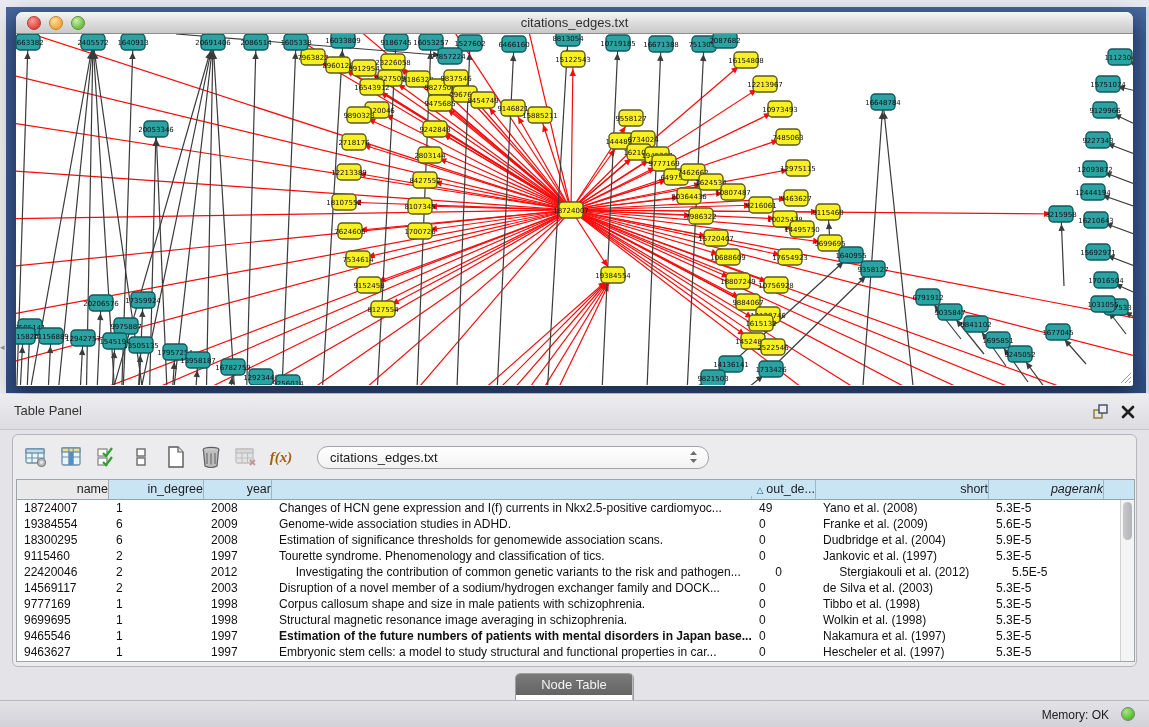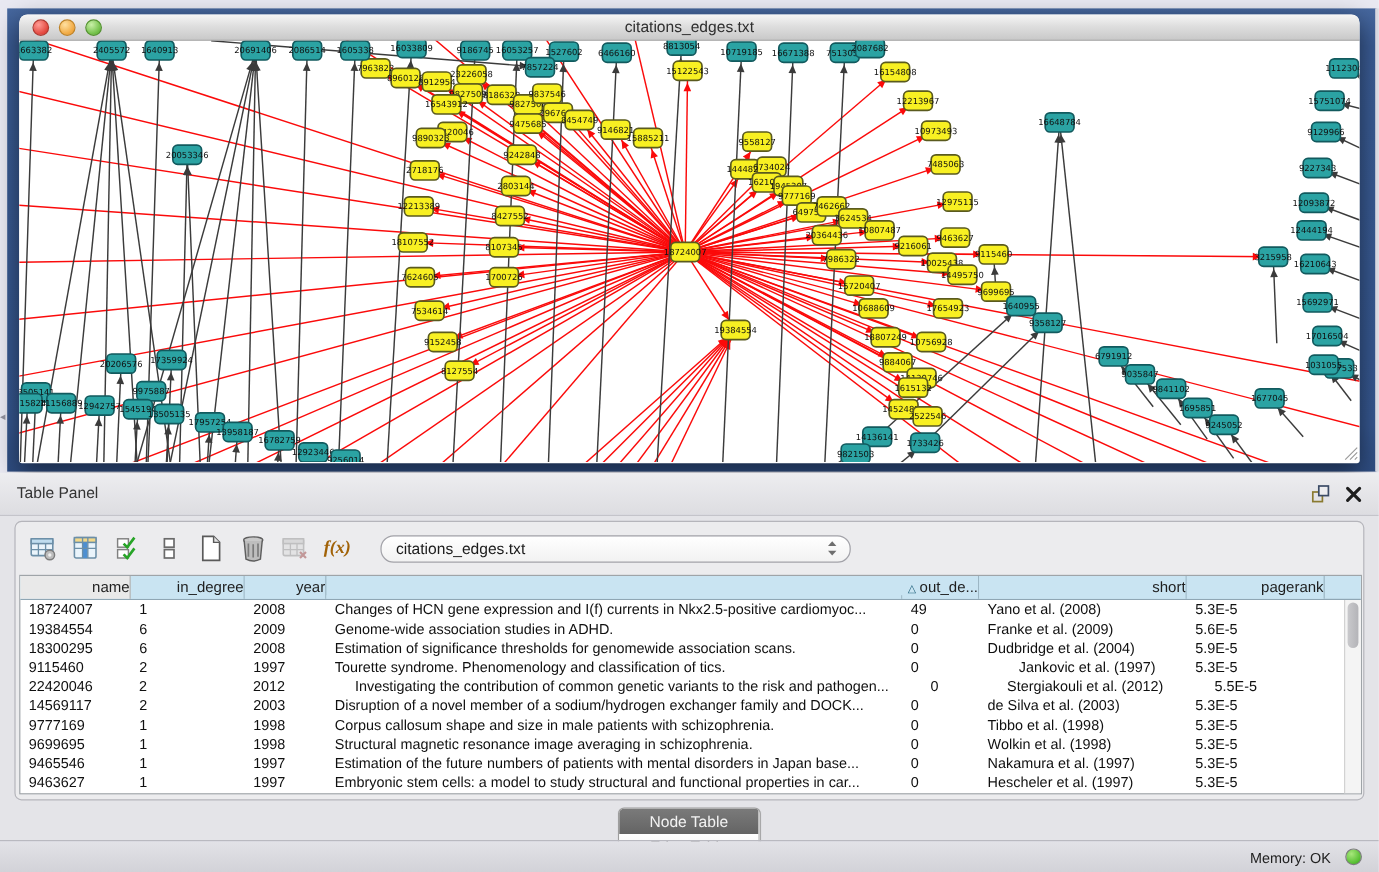--- a/index.html
+++ b/index.html
@@ -958,21 +958,21 @@
   </div>
 
   <div class="table-wrap">
     <div class="thead">
         <div class="th th-name" style="width: 92px;">name</div>
         <div class="th" style="width: 95px;">in_degree</div>
         <div class="th" style="width: 68px;">year</div>
         <div class="th" style="width: 480px; margin-top: 16px;">title</div>
         <div class="th" style="width: 64px;"><span class="sort-char">△</span>out_de...</div>
         <div class="th" style="width: 173px;">short</div>
-        <div class="th" style="width: 115px;">pagerank</div>
+        <div class="th" style="width: 115px; font-style: italic;">pagerank</div>
       </div>
     <div class="tbody">
         <div class="trow">
           <div class="td" style="width: 92px;">18724007</div>
           <div class="td" style="width: 95px;">1</div>
           <div class="td" style="width: 68px;">2008</div>
           <div class="td" style="width: 480px;">Changes of HCN gene expression and I(f) currents in Nkx2.5-positive cardiomyoc...</div>
           <div class="td" style="width: 64px;">49</div>
           <div class="td" style="width: 173px;">Yano et al. (2008)</div>
           <div class="td" style="width: 115px;">5.3E-5</div>
@@ -994,21 +994,21 @@
           <div class="td" style="width: 64px;">0</div>
           <div class="td" style="width: 173px;">Dudbridge et al. (2004)</div>
           <div class="td" style="width: 115px;">5.9E-5</div>
         </div>
         <div class="trow">
           <div class="td" style="width: 92px;">9115460</div>
           <div class="td" style="width: 95px;">2</div>
           <div class="td" style="width: 68px;">1997</div>
           <div class="td" style="width: 480px;">Tourette syndrome. Phenomenology and classification of tics.</div>
           <div class="td" style="width: 64px;">0</div>
-          <div class="td" style="width: 173px; text-align: center;">Jankovic et al. (1997)</div>
+          <div class="td" style="width: 173px;">Jankovic et al. (1997)</div>
           <div class="td" style="width: 115px;">5.3E-5</div>
         </div>
         <div class="trow">
           <div class="td" style="width: 92px;">22420046</div>
           <div class="td" style="width: 95px;">2</div>
           <div class="td" style="width: 68px;">2012</div>
           <div class="td" style="width: 480px; margin-left: 17px;">Investigating the contribution of common genetic variants to the risk and pathogen...</div>
           <div class="td" style="width: 64px;">0</div>
           <div class="td" style="width: 173px;">Stergiakouli et al. (2012)</div>
           <div class="td" style="width: 115px;">5.5E-5</div>
@@ -1037,21 +1037,21 @@
           <div class="td" style="width: 68px;">1998</div>
           <div class="td" style="width: 480px;">Structural magnetic resonance image averaging in schizophrenia.</div>
           <div class="td" style="width: 64px;">0</div>
           <div class="td" style="width: 173px;">Wolkin et al. (1998)</div>
           <div class="td" style="width: 115px;">5.3E-5</div>
         </div>
         <div class="trow">
           <div class="td" style="width: 92px;">9465546</div>
           <div class="td" style="width: 95px;">1</div>
           <div class="td" style="width: 68px;">1997</div>
-          <div class="td" style="width: 480px;">Estimation of the future numbers of patients with mental disorders in Japan base...</div>
+          <div class="td" style="width: 480px; font-weight: bold;">Estimation of the future numbers of patients with mental disorders in Japan base...</div>
           <div class="td" style="width: 64px;">0</div>
           <div class="td" style="width: 173px;">Nakamura et al. (1997)</div>
           <div class="td" style="width: 115px;">5.3E-5</div>
         </div>
         <div class="trow">
           <div class="td" style="width: 92px;">9463627</div>
           <div class="td" style="width: 95px;">1</div>
           <div class="td" style="width: 68px;">1997</div>
           <div class="td" style="width: 480px;">Embryonic stem cells: a model to study structural and functional properties in car...</div>
           <div class="td" style="width: 64px;">0</div>

